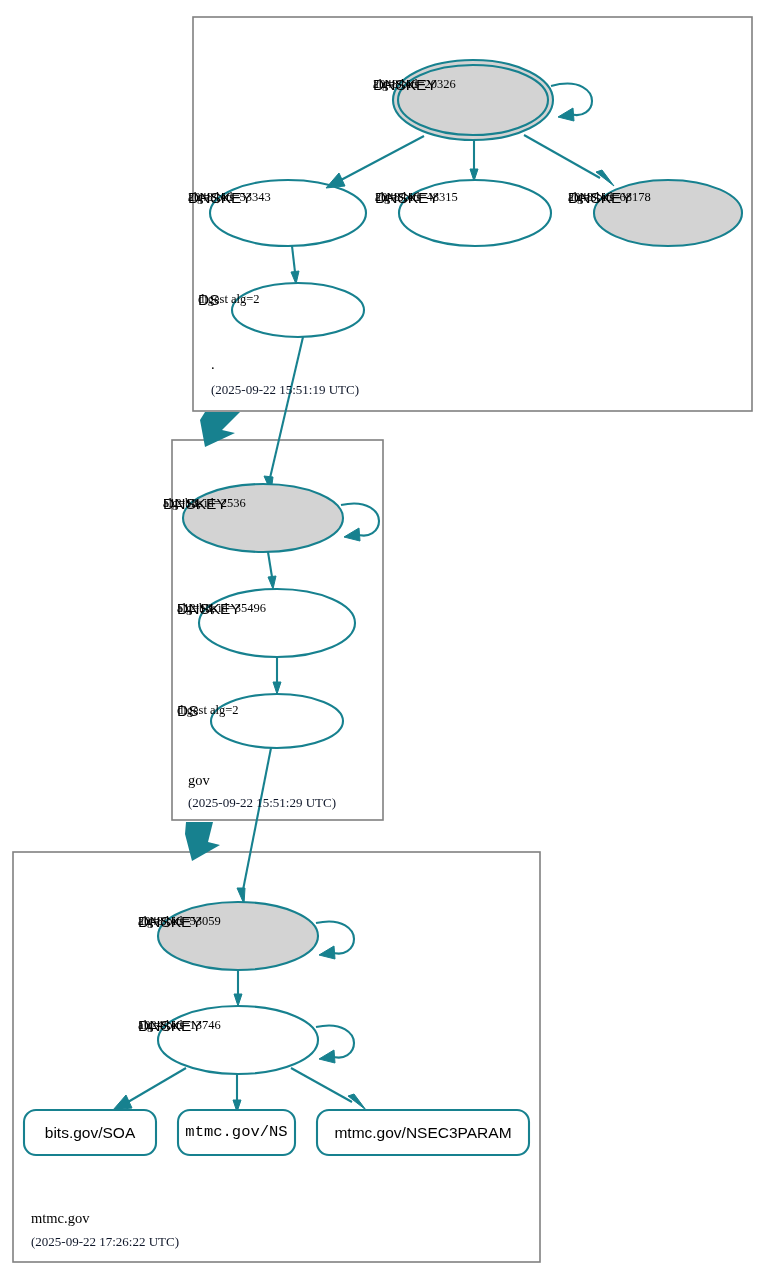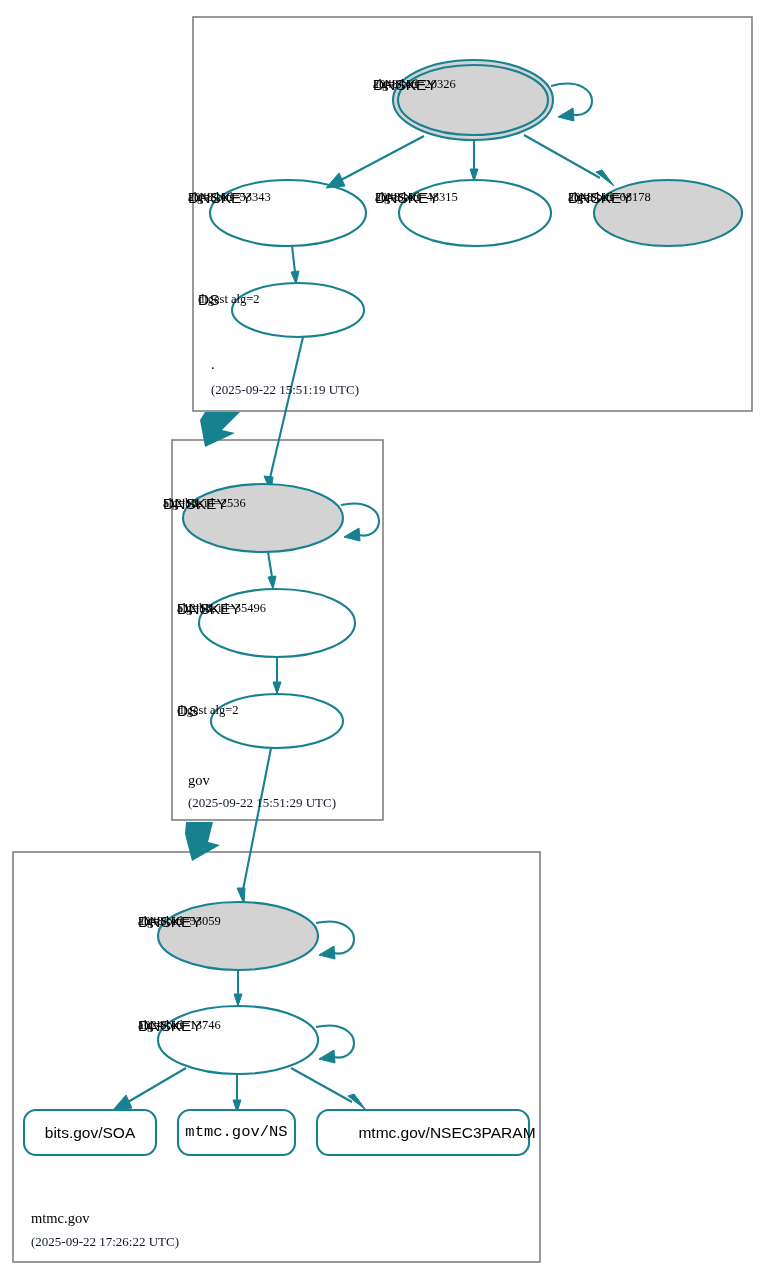--- a/index.html
+++ b/index.html
@@ -235,18 +235,18 @@
   </div>
 
   <div class="node-group" style="left:138px; top:1018px; width:200px;">
     <div class="lbl lbl-title">DNSKEY</div>
     <div class="lbl lbl-sub">alg=8, id=13746</div>
     <div class="lbl lbl-sub">1024 bits</div>
   </div>
 
   <div class="lbl lbl-rrset" style="left:24px; top:1124px; width:132px;">bits.gov/SOA</div>
   <div class="lbl lbl-rrset" style="left:178px; top:1124px; width:117px;font-family:Liberation Mono, monospace;">mtmc.gov/NS</div>
-  <div class="lbl lbl-rrset" style="left:317px; top:1124px; width:212px;padding-left:24px;">mtmc.gov/NSEC3PARAM</div>
+  <div class="lbl lbl-rrset" style="left:317px; top:1124px; width:212px;">mtmc.gov/NSEC3PARAM</div>
 
   <div class="zone-name" style="left:31px; top:1210px;text-align:center;">mtmc.gov</div>
   <div class="zone-ts" style="left:31px; top:1234px;">(2025-09-22 17:26:22 UTC)</div>
 
 </div>
 
 </body></html>

